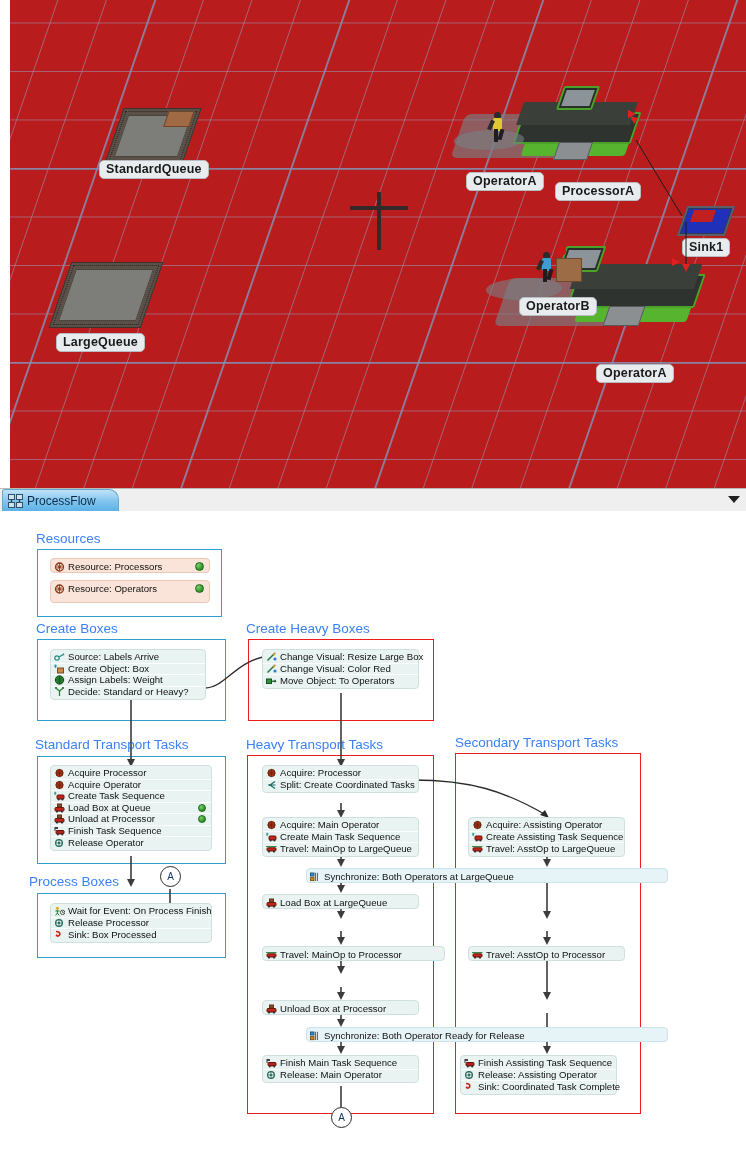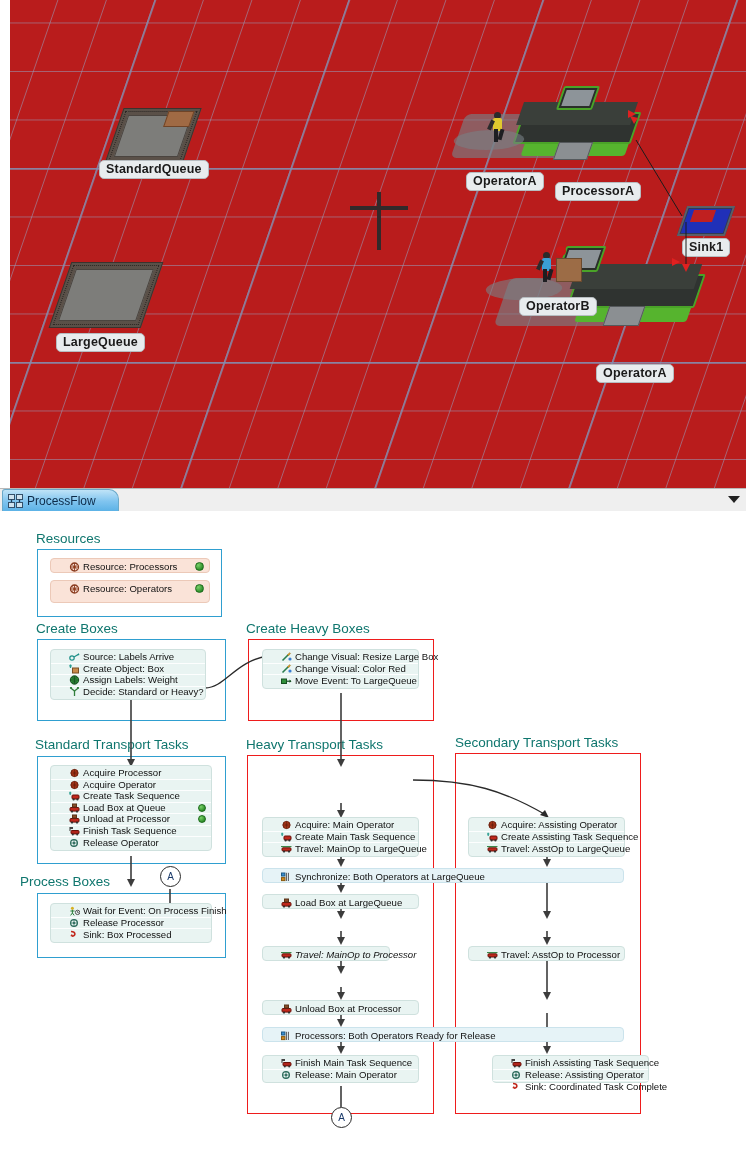--- a/index.html
+++ b/index.html
@@ -130,41 +130,41 @@
     width:0;height:0;border-left:6px solid transparent;border-right:6px solid transparent;
     border-top:7px solid #222;
   }
 
   
   #pfcanvas {
     position:absolute; left:0; top:511px; width:746px; height:655px;
     background:#ffffff;
   }
   .group-title {
-    position:absolute; font-size:13.5px; color:#0f766e; white-space:nowrap;
+    position:absolute; font-size:13.5px; color:#3b82f6; white-space:nowrap;
     font-family:"Liberation Sans", sans-serif;
   }
   .group-box { position:absolute; background:transparent; }
   .group-box.blue { border:1.5px solid #2f9fd0; }
   .group-box.red  { border:1.5px solid #ee1c1c; }
 
   .block {
     position:absolute;
     background:#e9f4f2;
     border:1px solid #cfe1de;
     border-radius:4px;
     padding:2px 0 2px 0;
   }
   .block.pink { background:#fae3d8; border:1px solid #ecc9b8; }
-  .block.sync { background:#e6f3f7; border:1px solid #cbe3ec; }
+  .block.sync { background:#e6f3f7; border:1px solid #cbe3ec;margin-left:44px; }
   .row {
     position:relative;
     display:flex; align-items:center;
     height:11.5px;
-    padding-left:18px;
+    padding-left:3px;
     font-size:9.6px; color:#111;
     white-space:nowrap;
     border-bottom:1px solid rgba(255,255,255,0.9);
     font-family:"Liberation Sans", sans-serif;
   }
   .row:last-child { border-bottom:none; }
   .row .ic {
     width:11px; height:10px; margin-right:3px; flex:0 0 11px;
     position:relative;
   }
@@ -294,21 +294,21 @@
   </div>
 
   <div id="pfcanvas">
 
     <div class="group-title" style="left:36px; top:20px;">Resources</div>
     <div class="group-title" style="left:36px; top:110px;">Create Boxes</div>
     <div class="group-title" style="left:246px; top:110px;">Create Heavy Boxes</div>
     <div class="group-title" style="left:35px; top:226px;">Standard Transport Tasks</div>
     <div class="group-title" style="left:246px; top:226px;">Heavy Transport Tasks</div>
     <div class="group-title" style="left:455px; top:224px;">Secondary Transport Tasks</div>
-    <div class="group-title" style="left:20px; top:363px;">Process Boxes</div>
+    <div class="group-title" style="left:29px; top:363px;">Process Boxes</div>
 
     <div class="group-box blue" style="left:37px; top:38px; width:185px; height:68px;"></div>
     <div class="group-box blue" style="left:37px; top:128px; width:189px; height:82px;"></div>
     <div class="group-box red" style="left:248px; top:128px; width:186px; height:82px;"></div>
     <div class="group-box blue" style="left:37px; top:245px; width:189px; height:108px;"></div>
     <div class="group-box red" style="left:247px; top:244px; width:187px; height:359px;"></div>
     <div class="group-box red" style="left:455px; top:242px; width:186px; height:361px;"></div>
     <div class="group-box blue" style="left:37px; top:382px; width:189px; height:65px;"></div>
 
     <svg class="curve" style="left:0;top:0;width:746px;height:655px;">
@@ -462,21 +462,21 @@
         <span class="txt">Change Visual: Color Red</span>
       </div>
       <div class="row">
         <span class="ic">
           <svg width="11" height="10" viewBox="0 0 11 10">
               <rect x="0.5" y="3" width="5" height="4.5" fill="#2f8f3a" stroke="#155021"></rect>
               <path d="M6,5.2 L10,5.2" stroke="#155021" stroke-width="1.2"></path>
               <path d="M10.5,5.2 l-2,-1.6 0,3.2 z" fill="#155021"></path>
             </svg>
         </span>
-        <span class="txt">Move Event: To LargeQueue</span>
+        <span class="txt">Move Object: To Operators</span>
       </div>
     </div>
 
     <div class="block" style="left:50px; top:254px; width:162px; height:86px;">
       <div class="row">
         <span class="ic">
           <svg width="11" height="10" viewBox="0 0 11 10">
               <circle cx="5.5" cy="5" r="3.6" fill="#b83a1a" stroke="#6a1f0c"></circle>
               <path d="M5.5,1.2 v7.6 M1.9,5 h7.2 M2.9,2.4 L8.1,7.6 M8.1,2.4 L2.9,7.6" stroke="#6a1f0c" stroke-width="0.8"></path>
             </svg>
@@ -577,20 +577,40 @@
         <span class="ic">
           <svg width="11" height="10" viewBox="0 0 11 10">
               <path d="M2,1.5 C7,1.5 7,6 3,6" stroke="#c0281c" stroke-width="1.6" fill="none"></path>
               <path d="M3,3.8 l-1.6,2.2 2.6,1 z" fill="#c0281c"></path>
             </svg>
         </span>
         <span class="txt">Sink: Box Processed</span>
       </div>
     </div>
 
+    <div class="block" style="left:262px; top:254px; width:157px; height:28px;">
+      <div class="row">
+        <span class="ic">
+          <svg width="11" height="10" viewBox="0 0 11 10">
+              <circle cx="5.5" cy="5" r="3.6" fill="#b83a1a" stroke="#6a1f0c"></circle>
+              <path d="M5.5,1.2 v7.6 M1.9,5 h7.2 M2.9,2.4 L8.1,7.6 M8.1,2.4 L2.9,7.6" stroke="#6a1f0c" stroke-width="0.8"></path>
+            </svg>
+        </span>
+        <span class="txt">Acquire: Processor</span>
+      </div>
+      <div class="row">
+        <span class="ic">
+          <svg width="11" height="10" viewBox="0 0 11 10">
+              <path d="M9.5,5 L4,5 M4,5 L9,1.6 M4,5 L9,8.4" stroke="#1d6f66" stroke-width="1.2" fill="none"></path>
+              <circle cx="3.4" cy="5" r="1.1" fill="#1d6f66"></circle>
+            </svg>
+        </span>
+        <span class="txt">Split: Create Coordinated Tasks</span>
+      </div>
+    </div>
 
     <div class="block" style="left:262px; top:306px; width:157px; height:40px;">
       <div class="row">
         <span class="ic">
           <svg width="11" height="10" viewBox="0 0 11 10">
               <circle cx="5.5" cy="5" r="3.6" fill="#b83a1a" stroke="#6a1f0c"></circle>
               <path d="M5.5,1.2 v7.6 M1.9,5 h7.2 M2.9,2.4 L8.1,7.6 M8.1,2.4 L2.9,7.6" stroke="#6a1f0c" stroke-width="0.8"></path>
             </svg>
         </span>
         <span class="txt">Acquire: Main Operator</span>
@@ -641,21 +661,21 @@
               <circle cx="3" cy="8.6" r="1.1" fill="#333"></circle>
               <circle cx="8" cy="8.6" r="1.1" fill="#333"></circle>
               <rect x="3.5" y="1" width="4" height="3" fill="#8a4f2a" stroke="#5a3318"></rect>
             </svg>
         </span>
         <span class="txt">Load Box at LargeQueue</span>
       </div>
     </div>
 
 
-    <div class="block" style="left:262px; top:435px; width:128px; height:15px;font-style:italic;">
+    <div class="block" style="left:262px; top:435px; width:183px; height:15px;">
       <div class="row">
         <span class="ic">
           <svg width="11" height="10" viewBox="0 0 11 10">
               <rect x="1" y="3.8" width="9" height="3.2" rx="1" fill="#c0281c" stroke="#6a1008"></rect>
               <circle cx="3" cy="7.6" r="1.1" fill="#333"></circle>
               <circle cx="8" cy="7.6" r="1.1" fill="#333"></circle>
               <path d="M0,2.6 L10.5,2.6" stroke="#2a7d3a" stroke-width="1"></path>
             </svg>
         </span>
         <span class="txt">Travel: MainOp to Processor</span>
@@ -680,21 +700,21 @@
     <div class="block sync" style="left:262px; top:516px; width:362px; height:15px;">
       <div class="row">
         <span class="ic">
           <svg width="11" height="10" viewBox="0 0 11 10">
               <rect x="0.5" y="1" width="3.4" height="3" fill="#3a8fd0" stroke="#1d5a85"></rect>
               <rect x="0.5" y="5.6" width="3.4" height="3" fill="#d08a20" stroke="#8a5a10"></rect>
               <path d="M5.4,0.8 L5.4,9" stroke="#555" stroke-width="1"></path>
               <path d="M7.4,0.8 L7.4,9" stroke="#555" stroke-width="1"></path>
             </svg>
         </span>
-        <span class="txt">Processors: Both Operators Ready for Release</span>
+        <span class="txt">Synchronize: Both Operator Ready for Release</span>
       </div>
     </div>
 
     <div class="block" style="left:262px; top:544px; width:157px; height:28px;">
       <div class="row">
         <span class="ic">
           <svg width="11" height="10" viewBox="0 0 11 10">
               <rect x="2" y="4.5" width="8" height="3.4" rx="1" fill="#b0241a" stroke="#6a1008"></rect>
               <circle cx="3.8" cy="8.4" r="1" fill="#333"></circle>
               <circle cx="8.2" cy="8.4" r="1" fill="#333"></circle>
@@ -757,21 +777,21 @@
               <rect x="1" y="3.8" width="9" height="3.2" rx="1" fill="#c0281c" stroke="#6a1008"></rect>
               <circle cx="3" cy="7.6" r="1.1" fill="#333"></circle>
               <circle cx="8" cy="7.6" r="1.1" fill="#333"></circle>
               <path d="M0,2.6 L10.5,2.6" stroke="#2a7d3a" stroke-width="1"></path>
             </svg>
         </span>
         <span class="txt">Travel: AsstOp to Processor</span>
       </div>
     </div>
 
-    <div class="block" style="left:492px; top:544px; width:157px; height:28px;">
+    <div class="block" style="left:460px; top:544px; width:157px; height:40px;">
       <div class="row">
         <span class="ic">
           <svg width="11" height="10" viewBox="0 0 11 10">
               <rect x="2" y="4.5" width="8" height="3.4" rx="1" fill="#b0241a" stroke="#6a1008"></rect>
               <circle cx="3.8" cy="8.4" r="1" fill="#333"></circle>
               <circle cx="8.2" cy="8.4" r="1" fill="#333"></circle>
               <path d="M1,1 L1,5" stroke="#333" stroke-width="1"></path>
               <rect x="1" y="1" width="3" height="2" fill="#444"></rect>
             </svg>
         </span>

